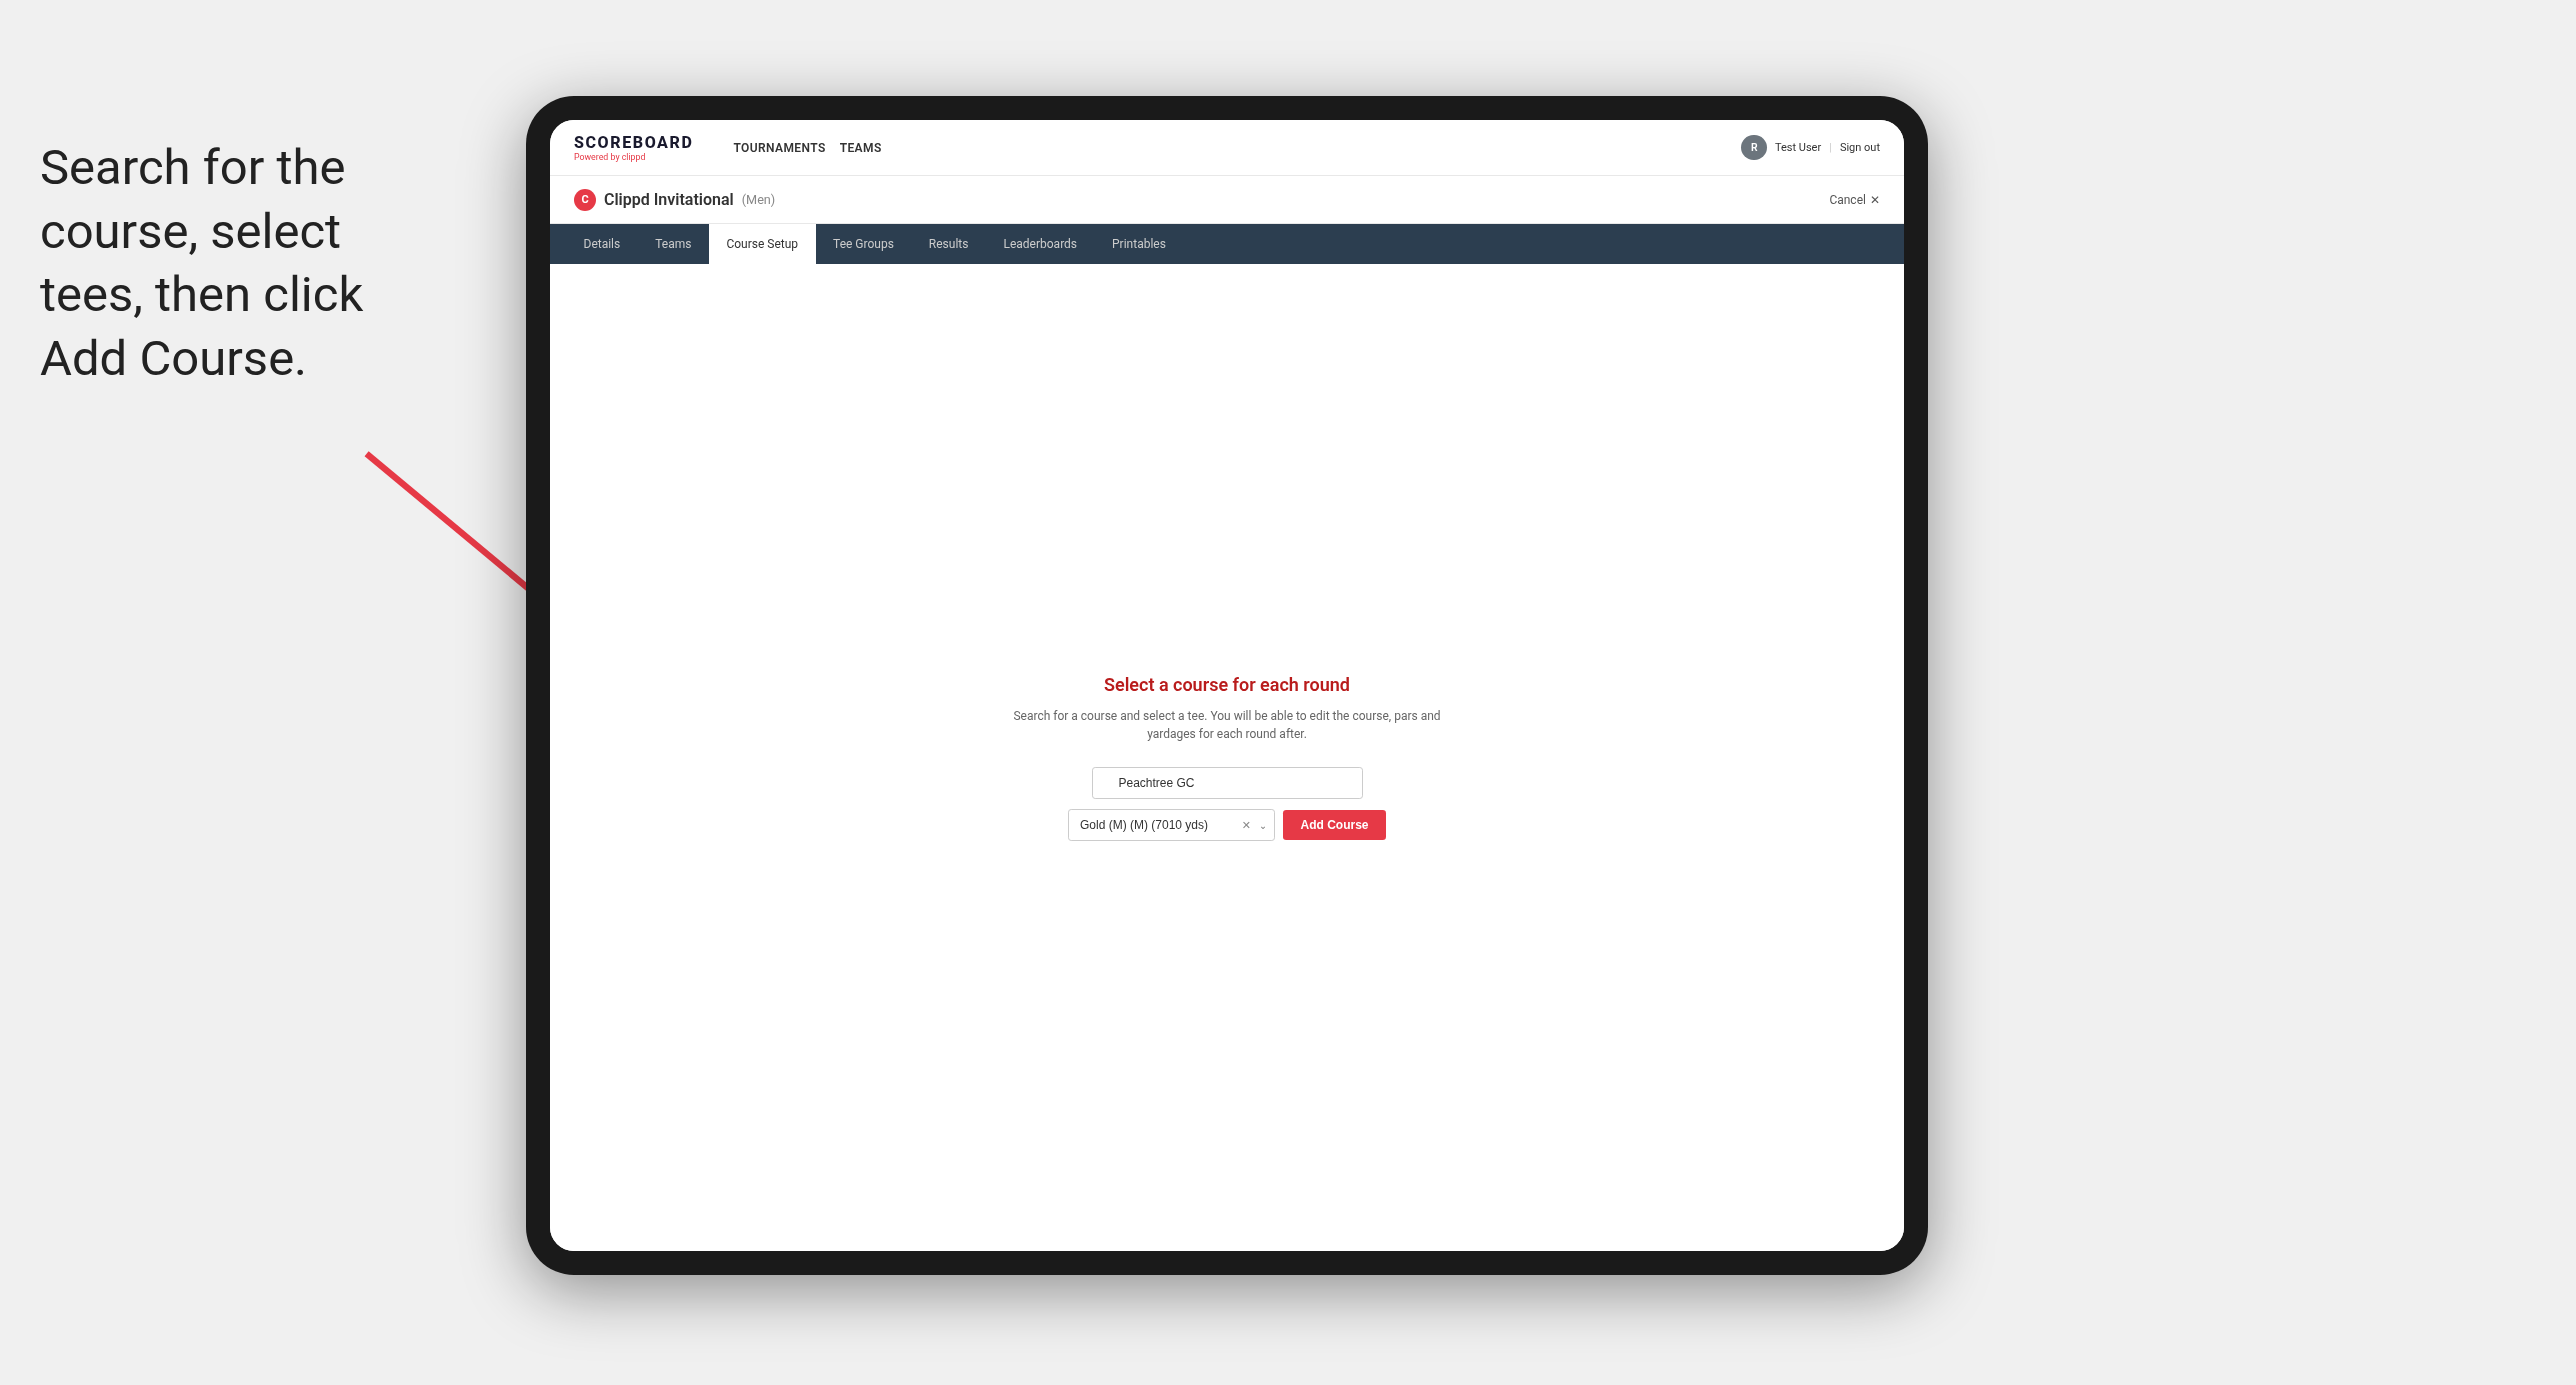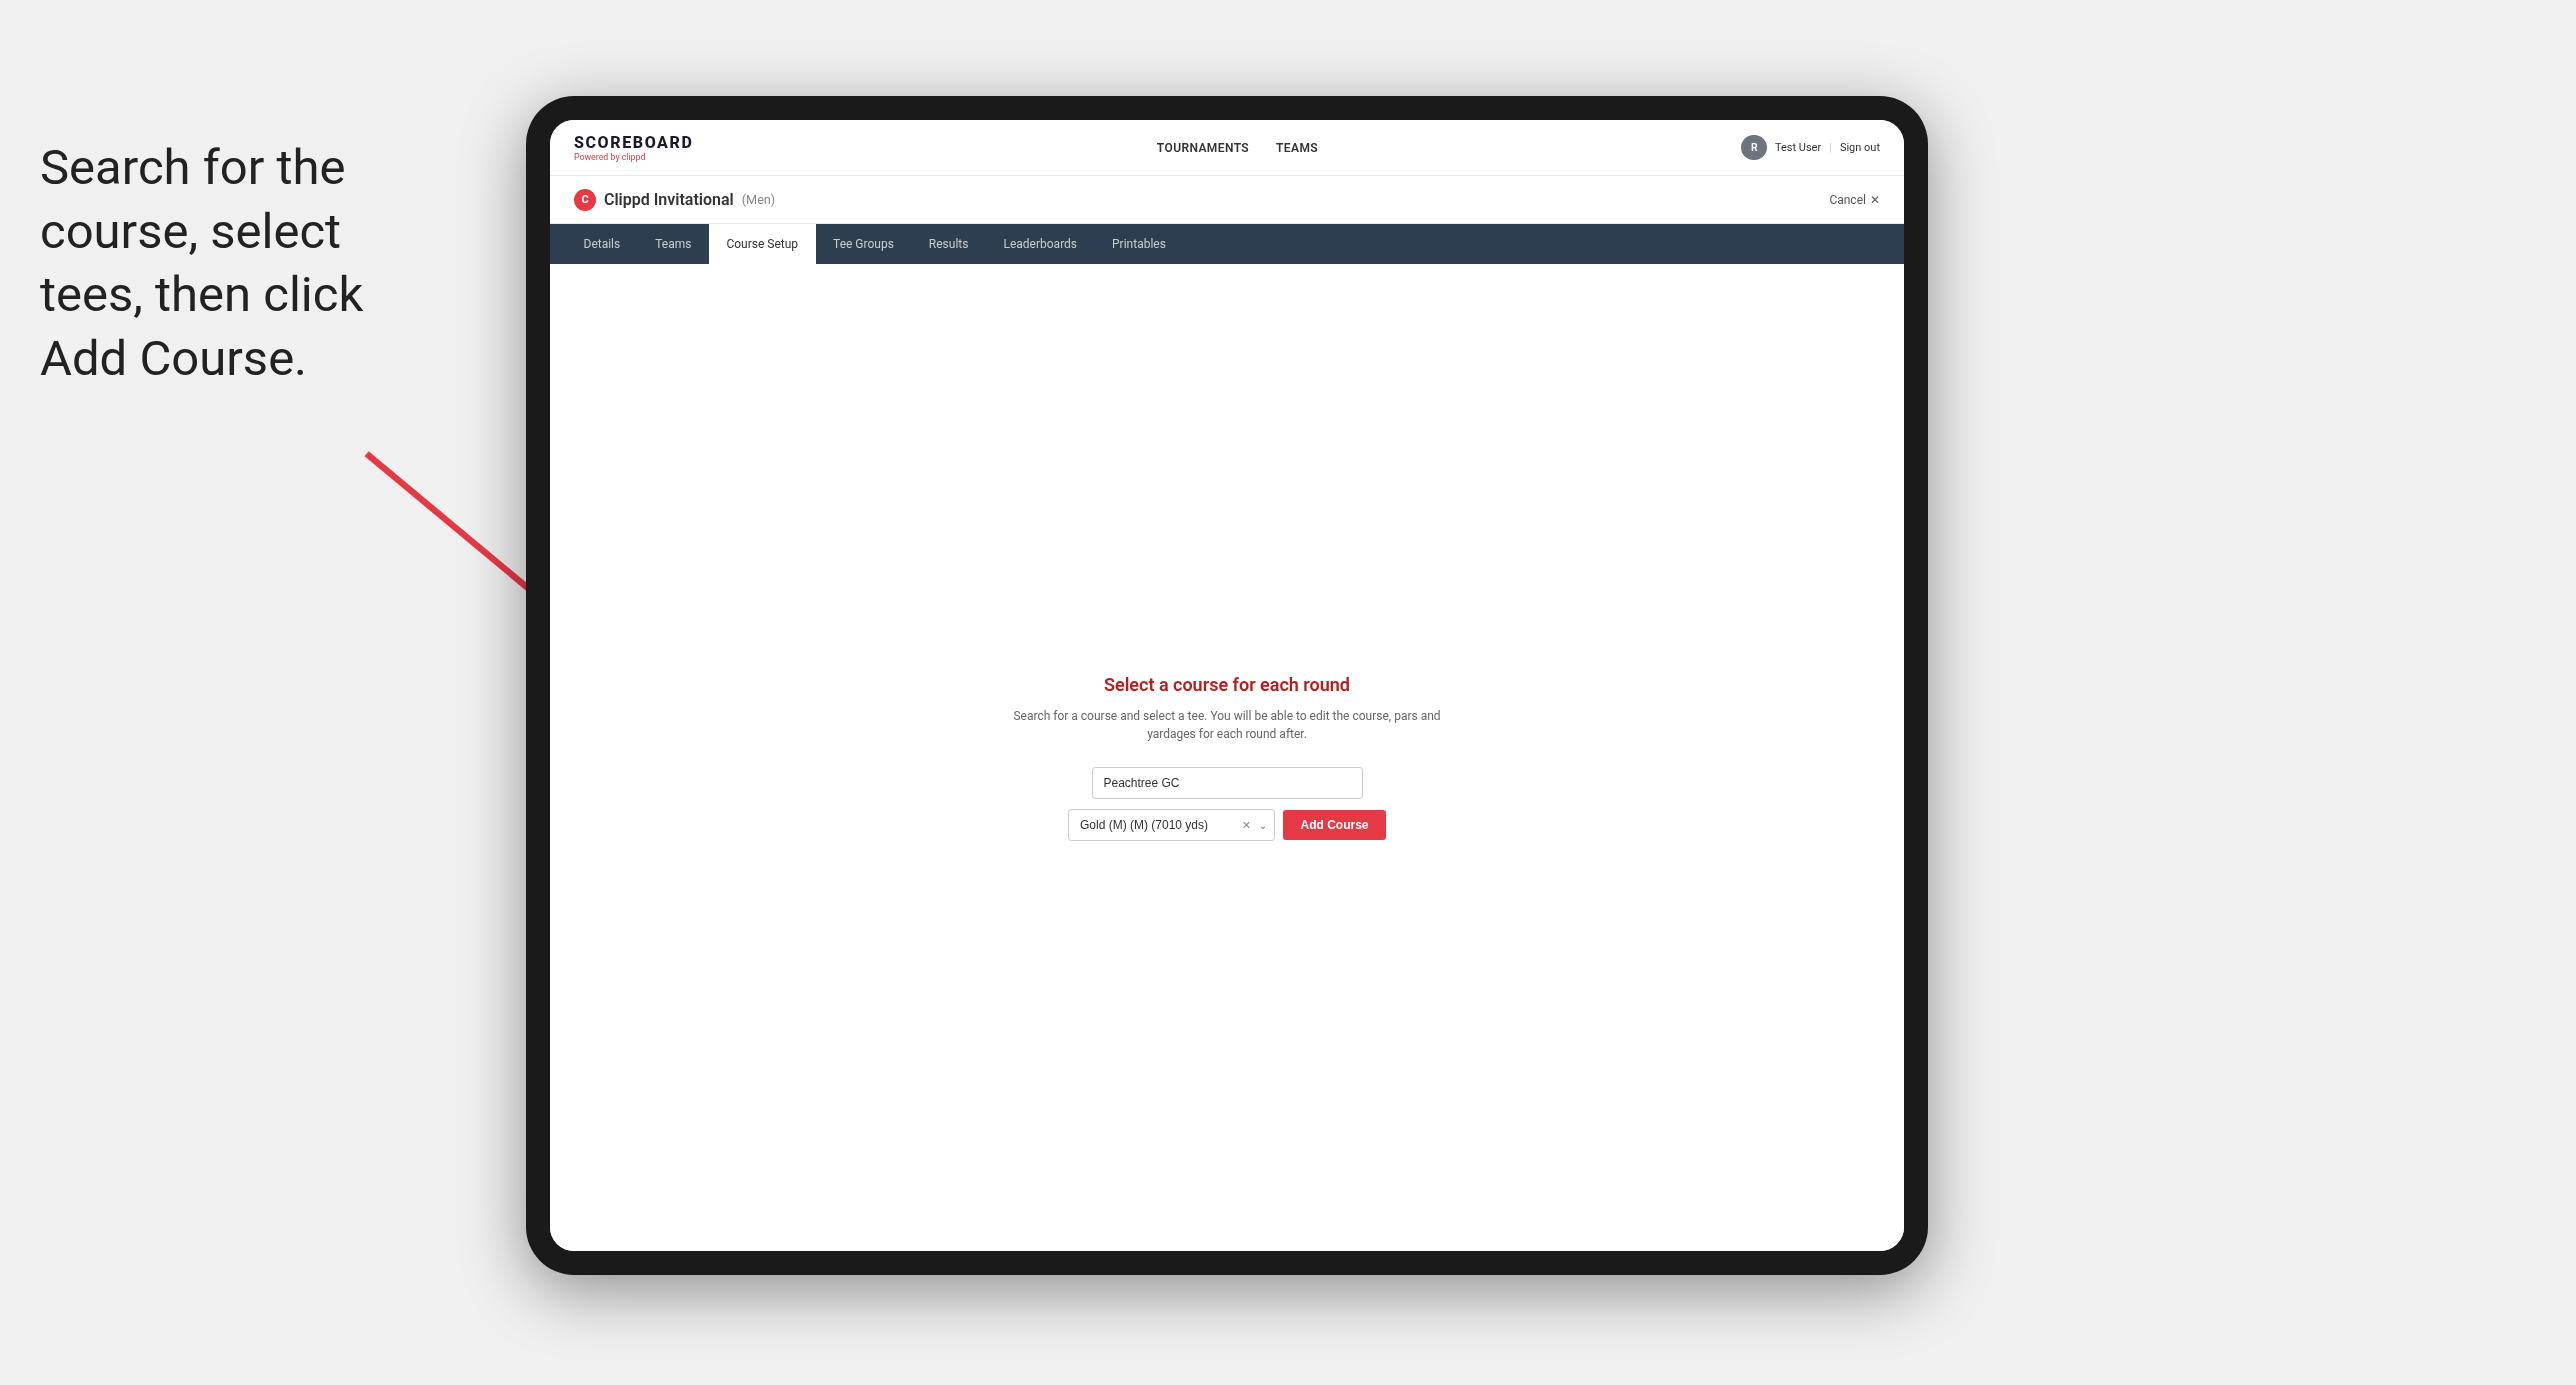--- a/index.html
+++ b/index.html
@@ -100,23 +100,22 @@
       color: #1a1a2e;
     }
 
     .logo-sub {
       font-size: 8.8px;
       color: #e63946;
     }
 
     .nav-links {
       display: flex;
-      gap: 27px;
+      gap: 14px;
       flex: 1;
-      justify-content: center;
     }
 
     .nav-link {
       font-size: 12px;
       font-weight: 600;
       color: #333;
       text-transform: uppercase;
       letter-spacing: 0.4px;
       padding: 4px 0;
       cursor: pointer;
@@ -257,21 +256,21 @@
 
     .card-desc {
       font-size: 12px;
       color: #666;
       line-height: 1.5;
       margin-bottom: 24px;
     }
 
     .search-input {
       width: 271px;
-      padding: 8px 11px;
+      padding: 8px 26px;
       border: 0.8px solid #ccc;
       border-radius: 3.2px;
       font-size: 12px;
       color: #333;
       display: block;
       margin: 0 auto 9.6px auto;
       outline: none;
     }
 
     .tee-select-row {

